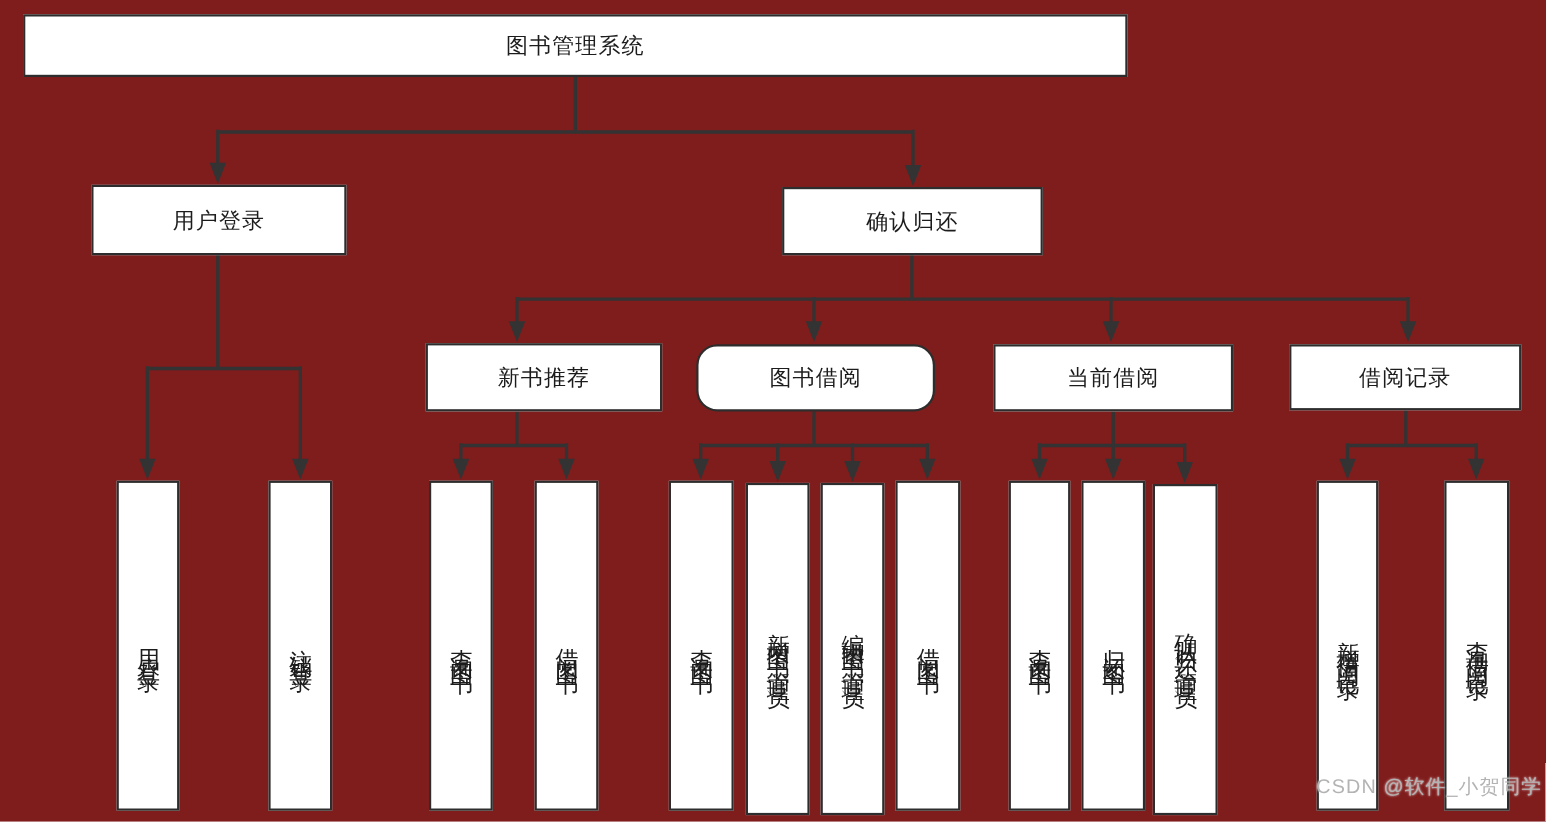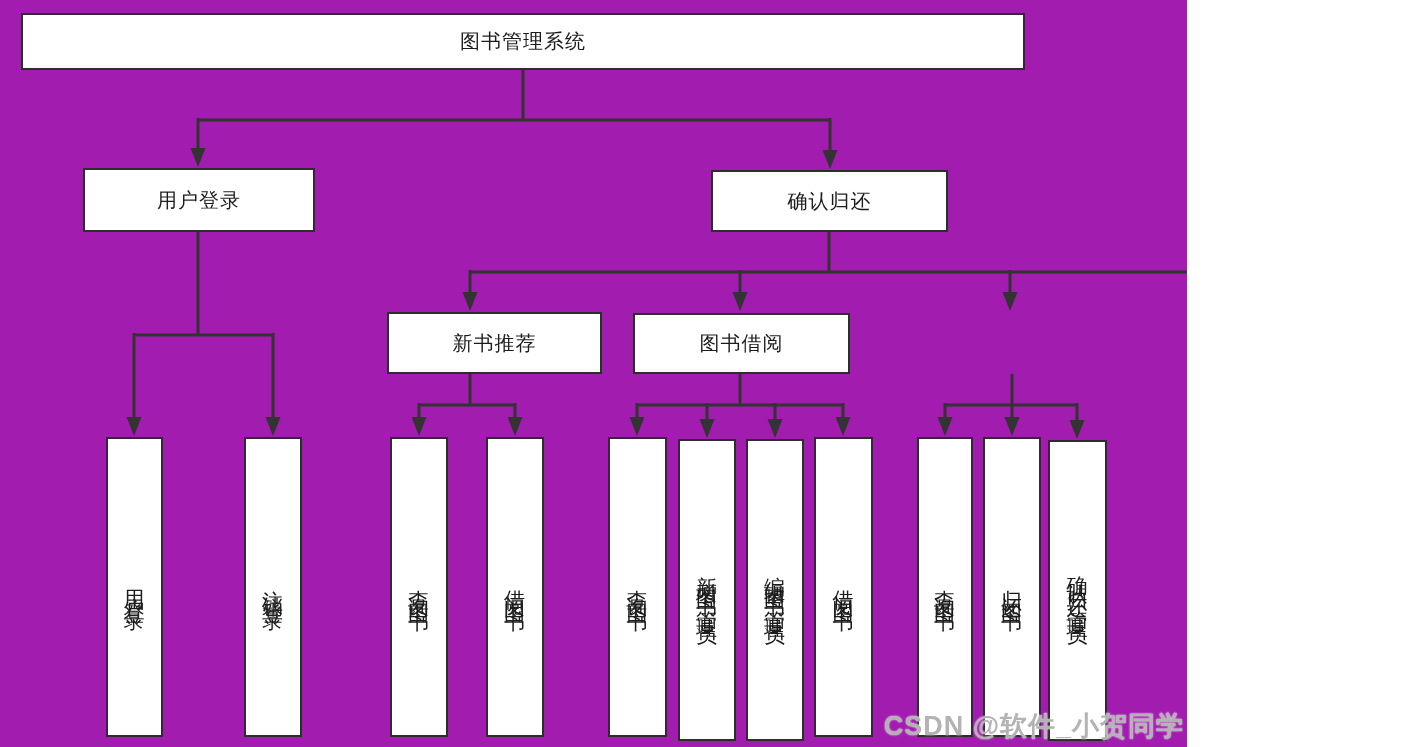--- a/index.html
+++ b/index.html
@@ -3,23 +3,23 @@
 <meta charset="utf-8">
 <style>
   html, body {
     margin: 0;
     padding: 0;
     background: #ffffff;
     font-family: "Liberation Sans", "DejaVu Sans", sans-serif;
   }
   .stage {
     position: relative;
-    width: 1187px;
+    width: 1405px;
     height: 747px;
-    background: #a21caf;
+    background: #7f1d1d;
     overflow: hidden;
   }
   svg.connectors {
     position: absolute;
     left: 0;
     top: 0;
     width: 1405px;
     height: 747px;
     pointer-events: none;
   }
@@ -48,48 +48,47 @@
     line-height: 1;
     white-space: nowrap;
   }
   
   #n-root        { left: 21px;   top: 13px;  width: 1004px; height: 57px; }
   
   #n-user-login  { left: 83px;   top: 168px; width: 232px;  height: 64px; }
   #n-book-mgmt   { left: 711px;  top: 170px; width: 237px;  height: 62px; }
   
   #n-new-book    { left: 363px;  top: 312px; width: 215px;  height: 62px; margin-left: 24px; }
-  #n-book-borrow { left: 633px;  top: 313px; width: 217px;  height: 61px; }
+  #n-book-borrow { left: 633px;  top: 313px; width: 217px;  height: 61px; border-radius: 19px; }
   #n-cur-borrow  { left: 903px;  top: 313px; width: 218px;  height: 61px; }
   #n-records     { left: 1172px; top: 313px; width: 211px;  height: 60px; }
   
   #n-ul-1 { left: 106px;  width: 57px; }
   #n-ul-2 { left: 244px;  width: 58px; }
   #n-nb-1 { left: 390px;  width: 58px; }
   #n-nb-2 { left: 486px;  width: 58px; }
   #n-bb-1 { left: 608px;  width: 59px; }
   #n-bb-2 { left: 678px;  width: 58px; top: 439px; height: 302px; }
   #n-bb-3 { left: 746px;  width: 58px; top: 439px; height: 302px; }
   #n-bb-4 { left: 814px;  width: 59px; }
   #n-cb-1 { left: 917px;  width: 56px; }
   #n-cb-2 { left: 983px;  width: 58px; }
   #n-cb-3 { left: 1048px; width: 59px; top: 440px; height: 301px; }
   #n-br-1 { left: 1197px; width: 56px; }
   #n-br-2 { left: 1313px; width: 59px; }
 
   .watermark {
     position: absolute;
     right: 3px;
-    bottom: 3px;
+    bottom: 20px;
     color: #b3b3b3;
-    font-size: 27px;
+    font-size: 18px;
     letter-spacing: 1px;
     z-index: 5;
     text-shadow: 0 0 2px #ffffff;
-    font-weight: bold;
   }
 </style>
 </head>
 <body>
 
 <div class="stage">
 
   <svg class="connectors" viewBox="0 0 1405 747" xmlns="http://www.w3.org/2000/svg">
     <g stroke="#333333" stroke-width="3" fill="none">
 
@@ -130,20 +129,22 @@
     </g>
   </svg>
 
   <div class="box" id="n-root">图书管理系统</div>
 
   <div class="box" id="n-user-login">用户登录</div>
   <div class="box" id="n-book-mgmt">确认归还</div>
 
   <div class="box" id="n-new-book">新书推荐</div>
   <div class="box" id="n-book-borrow">图书借阅</div>
+  <div class="box" id="n-cur-borrow">当前借阅</div>
+  <div class="box" id="n-records">借阅记录</div>
 
   <div class="box leaf" id="n-ul-1">
     <span class="vtext">用户登录</span>
   </div>
   <div class="box leaf" id="n-ul-2">
     <span class="vtext">注销登录</span>
   </div>
 
   <div class="box leaf" id="n-nb-1">
     <span class="vtext">查询图书</span>

